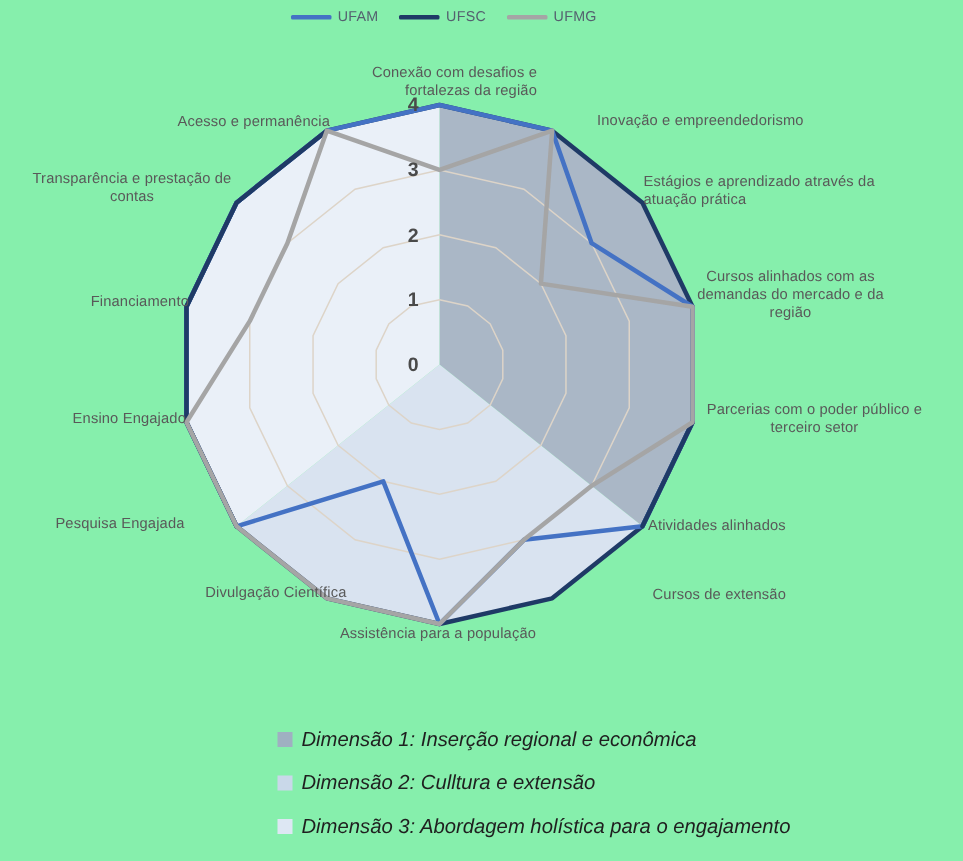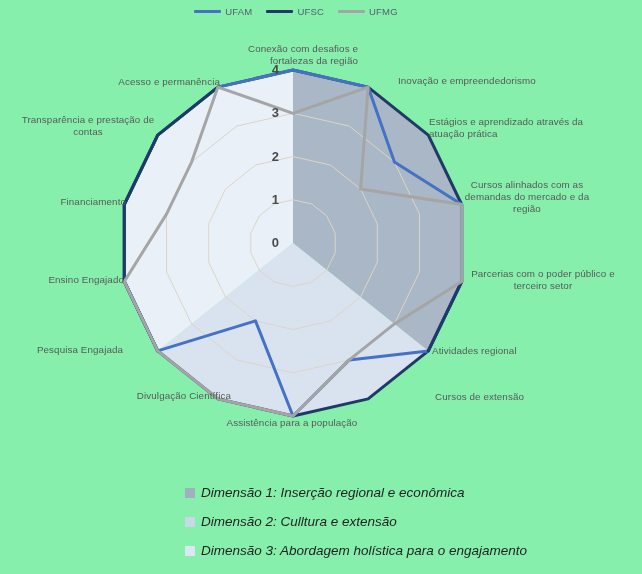--- a/index.html
+++ b/index.html
@@ -72,21 +72,21 @@
         <div class="tick-label" style="left: 249px; top: 148.5px;">2</div>
         <div class="tick-label" style="left: 249px; top: 191.75px;">1</div>
         <div class="tick-label" style="left: 249px; top: 235px;">0</div>
       </div>
     <div id="cat-labels">
         <div class="cat-label" style="width: 130px; text-align: right; left: 228px; top: 55px; transform: translateY(-50%);">Conexão com desafios e fortalezas da região</div>
         <div class="cat-label" style="width: 230px; text-align: left; left: 377px; top: 81px; transform: translateY(-50%); margin-left: 21px;">Inovação e empreendedorismo</div>
         <div class="cat-label" style="width: 158px; text-align: left; left: 429px; top: 128px; transform: translateY(-50%);">Estágios e aprendizado através da atuação prática</div>
         <div class="cat-label" style="width: 128px; text-align: center; left: 463px; top: 197px; transform: translateY(-50%);">Cursos alinhados com as demandas do mercado e da região</div>
         <div class="cat-label" style="width: 162px; text-align: center; left: 462px; top: 280px; transform: translateY(-50%);">Parcerias com o poder público e terceiro setor</div>
-        <div class="cat-label" style="width: 150px; text-align: left; left: 432px; top: 351px; transform: translateY(-50%);">Atividades regional</div>
+        <div class="cat-label" style="width: 150px; text-align: left; left: 432px; top: 351px; transform: translateY(-50%);">Atividades alinhados</div>
         <div class="cat-label" style="width: 150px; text-align: right; left: 374px; top: 397px; transform: translateY(-50%);">Cursos de extensão</div>
         <div class="cat-label" style="width: 230px; text-align: center; left: 177px; top: 423px; transform: translateY(-50%);">Assistência para a população</div>
         <div class="cat-label" style="width: 170px; text-align: right; left: 61px; top: 396px; transform: translateY(-50%);">Divulgação Científica</div>
         <div class="cat-label" style="width: 160px; text-align: center; left: 0px; top: 350px; transform: translateY(-50%);">Pesquisa Engajada</div>
         <div class="cat-label" style="width: 160px; text-align: right; left: -36px; top: 280px; transform: translateY(-50%);">Ensino Engajado</div>
         <div class="cat-label" style="width: 160px; text-align: right; left: -34px; top: 202px; transform: translateY(-50%);">Financiamento</div>
         <div class="cat-label" style="width: 148px; text-align: center; left: 14px; top: 126px; transform: translateY(-50%);">Transparência e prestação de contas</div>
         <div class="cat-label" style="width: 200px; text-align: right; left: 20px; top: 82px; transform: translateY(-50%);">Acesso e permanência</div>
       </div>
   </div>

